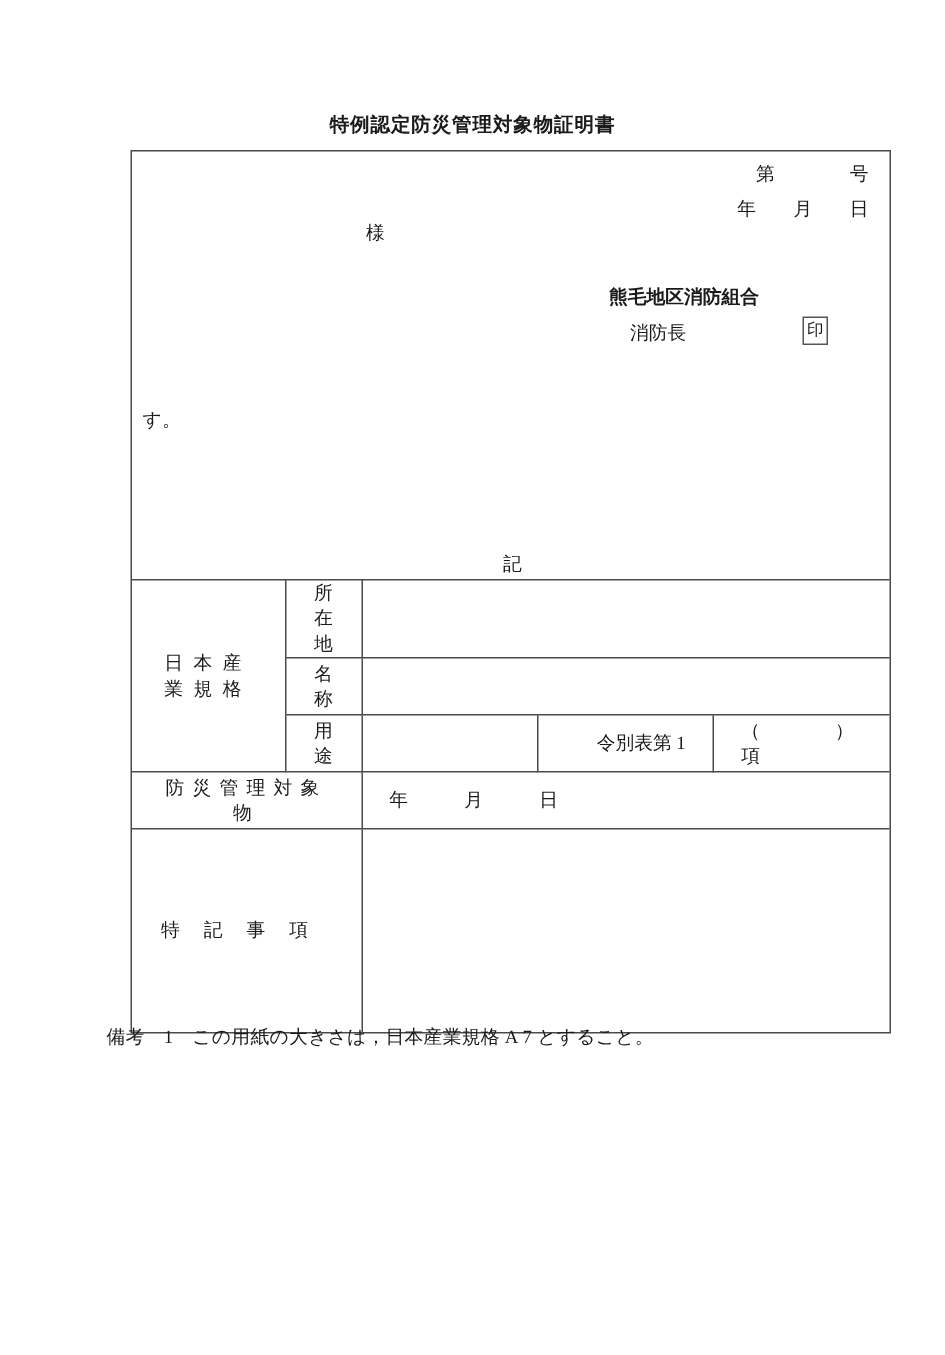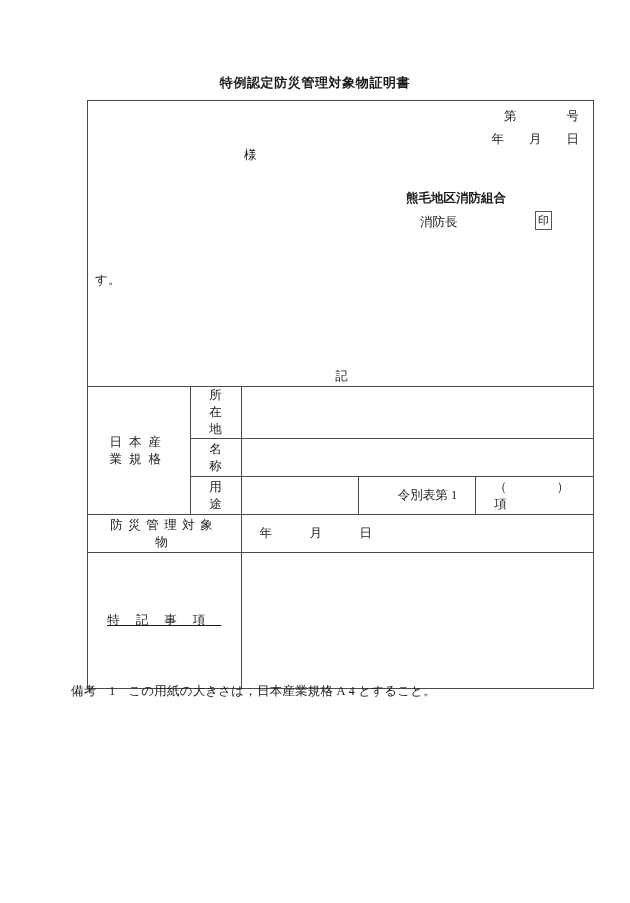--- a/index.html
+++ b/index.html
@@ -151,21 +151,21 @@
   table.form-table td:last-child { border-right: none; }
 
   .c-group   { width: 102px; text-align: center; }
   .c-label   { width: 51px;  text-align: center; }
   .c-value   { }
   .c-beppyo  { width: 78px;  text-align: right; white-space: nowrap; }
   .c-kou     { width: 108px; text-align: left; padding-left: 14px; }
 
   .row-h { height: 38px; }
   .row-date-h { height: 38px; }
-  .row-note-h { height: 135px; text-decoration: underline; }
+  .row-note-h { height: 135px; }
 
   .spread-2 { letter-spacing: 7px; padding-left: 7px; }
   .spread-wide { letter-spacing: 5.5px; padding-left: 5.5px; }
   .spread-note { letter-spacing: 16px; padding-left: 16px; }
   .date-cell { padding-left: 84px; letter-spacing: 0; }
 
   .note-cell { vertical-align: middle; }
 
   
   .remark {
@@ -227,15 +227,15 @@
       </tr>
       <tr class="row-note-h">
         <td class="c-group spread-note note-cell" colspan="2">特記事項</td>
         <td class="c-value note-cell" colspan="3"></td>
       </tr>
     </tbody>
       </table>
 
   </div>
 
-  <div class="remark">備考　1　この用紙の大きさは，日本産業規格 A 4 とすること。</div>
+  <div class="remark">備考　1　この用紙の大きさは，日本産業規格 A 7 とすること。</div>
 
 </div>
 
 </body></html>

